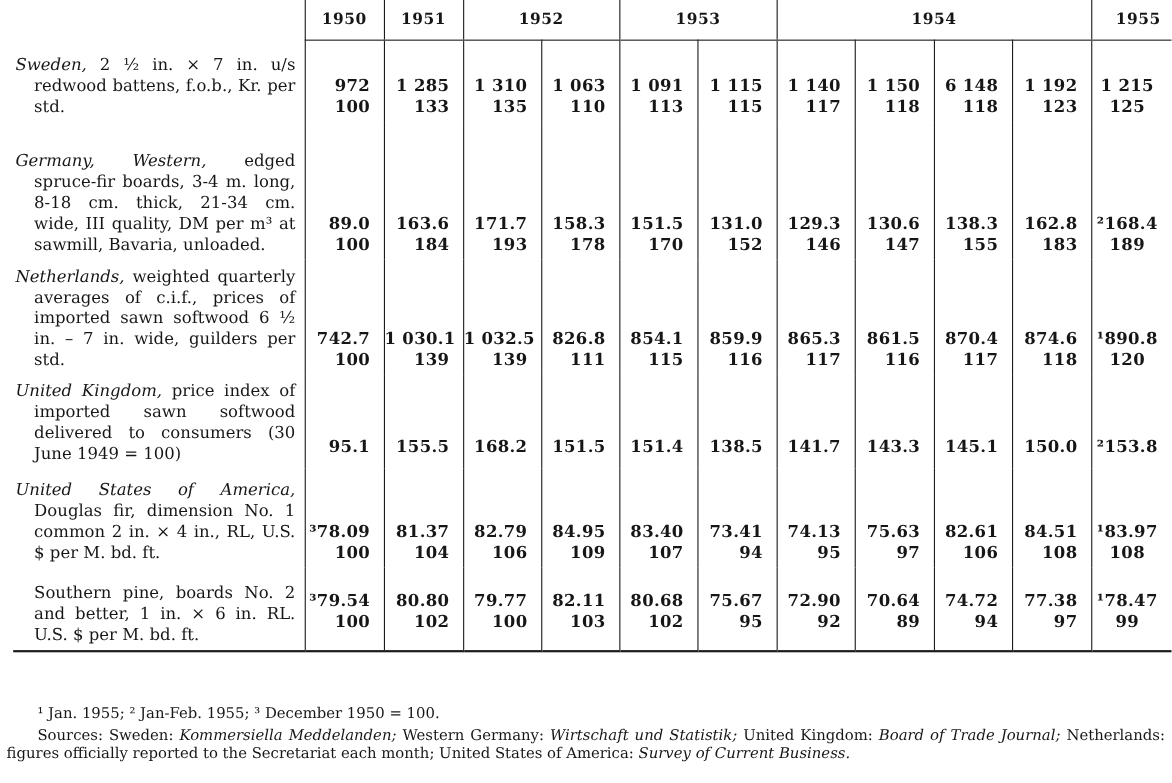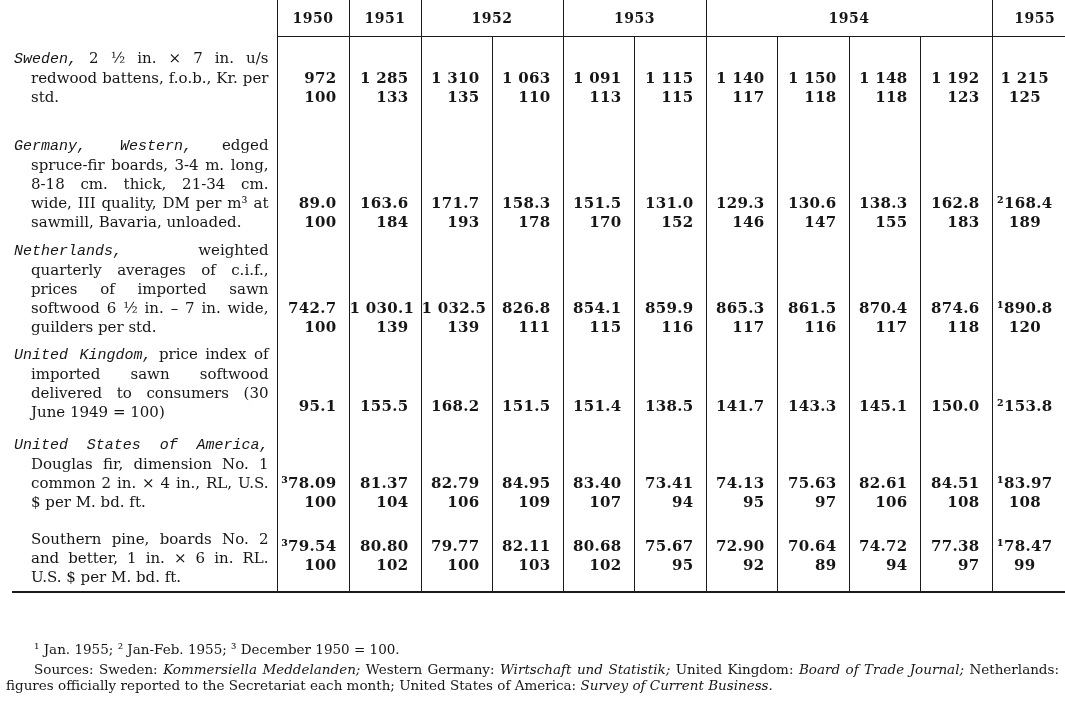--- a/index.html
+++ b/index.html
@@ -28,21 +28,21 @@
     font-weight:bold; font-size:15px; height:48px; letter-spacing:1px;
   }
   th.quarter-spacer { border:none; border-bottom:2px solid #ffffff; }
   
   td.label-cell {
     vertical-align:bottom;
     padding:0 8px 4px 2px;
     font-size:15px; line-height:19px;
   }
   .label-text { text-align:justify; padding-left:17px; text-indent:-17px; }
-  .label-text .lead { font-style:italic;font-family:Liberation Mono, monospace; }
+  .label-text .lead { font-style:italic; }
   tr.indent-row .label-text { text-indent:0; }
   td.value-cell {
     border-left:1px solid #1b1b1b;
     vertical-align:bottom; text-align:right;
     padding:0 12px 4px 0;
     font-size:15px; font-weight:bold; line-height:19px; letter-spacing:0.3px;
     white-space:nowrap;
   }
   td.value-cell:last-child { padding-right:20px;text-align:center; }
   tbody tr:nth-child(1) { height:74px; }
@@ -121,21 +121,21 @@
           </td>
           <td class="value-cell">
             <div>1 140</div>
             <div>117</div>
           </td>
           <td class="value-cell">
             <div>1 150</div>
             <div>118</div>
           </td>
           <td class="value-cell">
-            <div>1 148</div>
+            <div>6 148</div>
             <div>118</div>
           </td>
           <td class="value-cell">
             <div>1 192</div>
             <div>123</div>
           </td>
           <td class="value-cell">
             <div>1 215</div>
             <div>125</div>
           </td>

